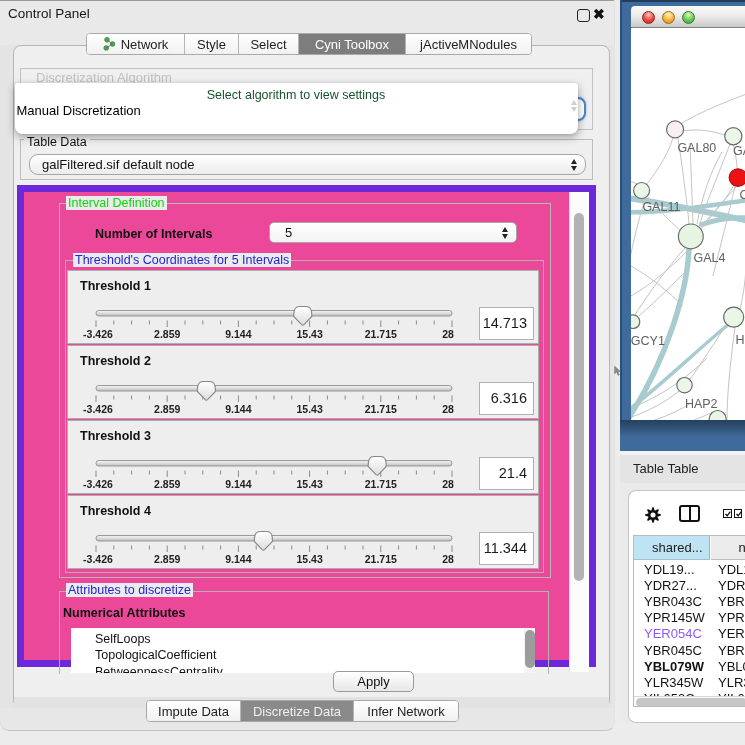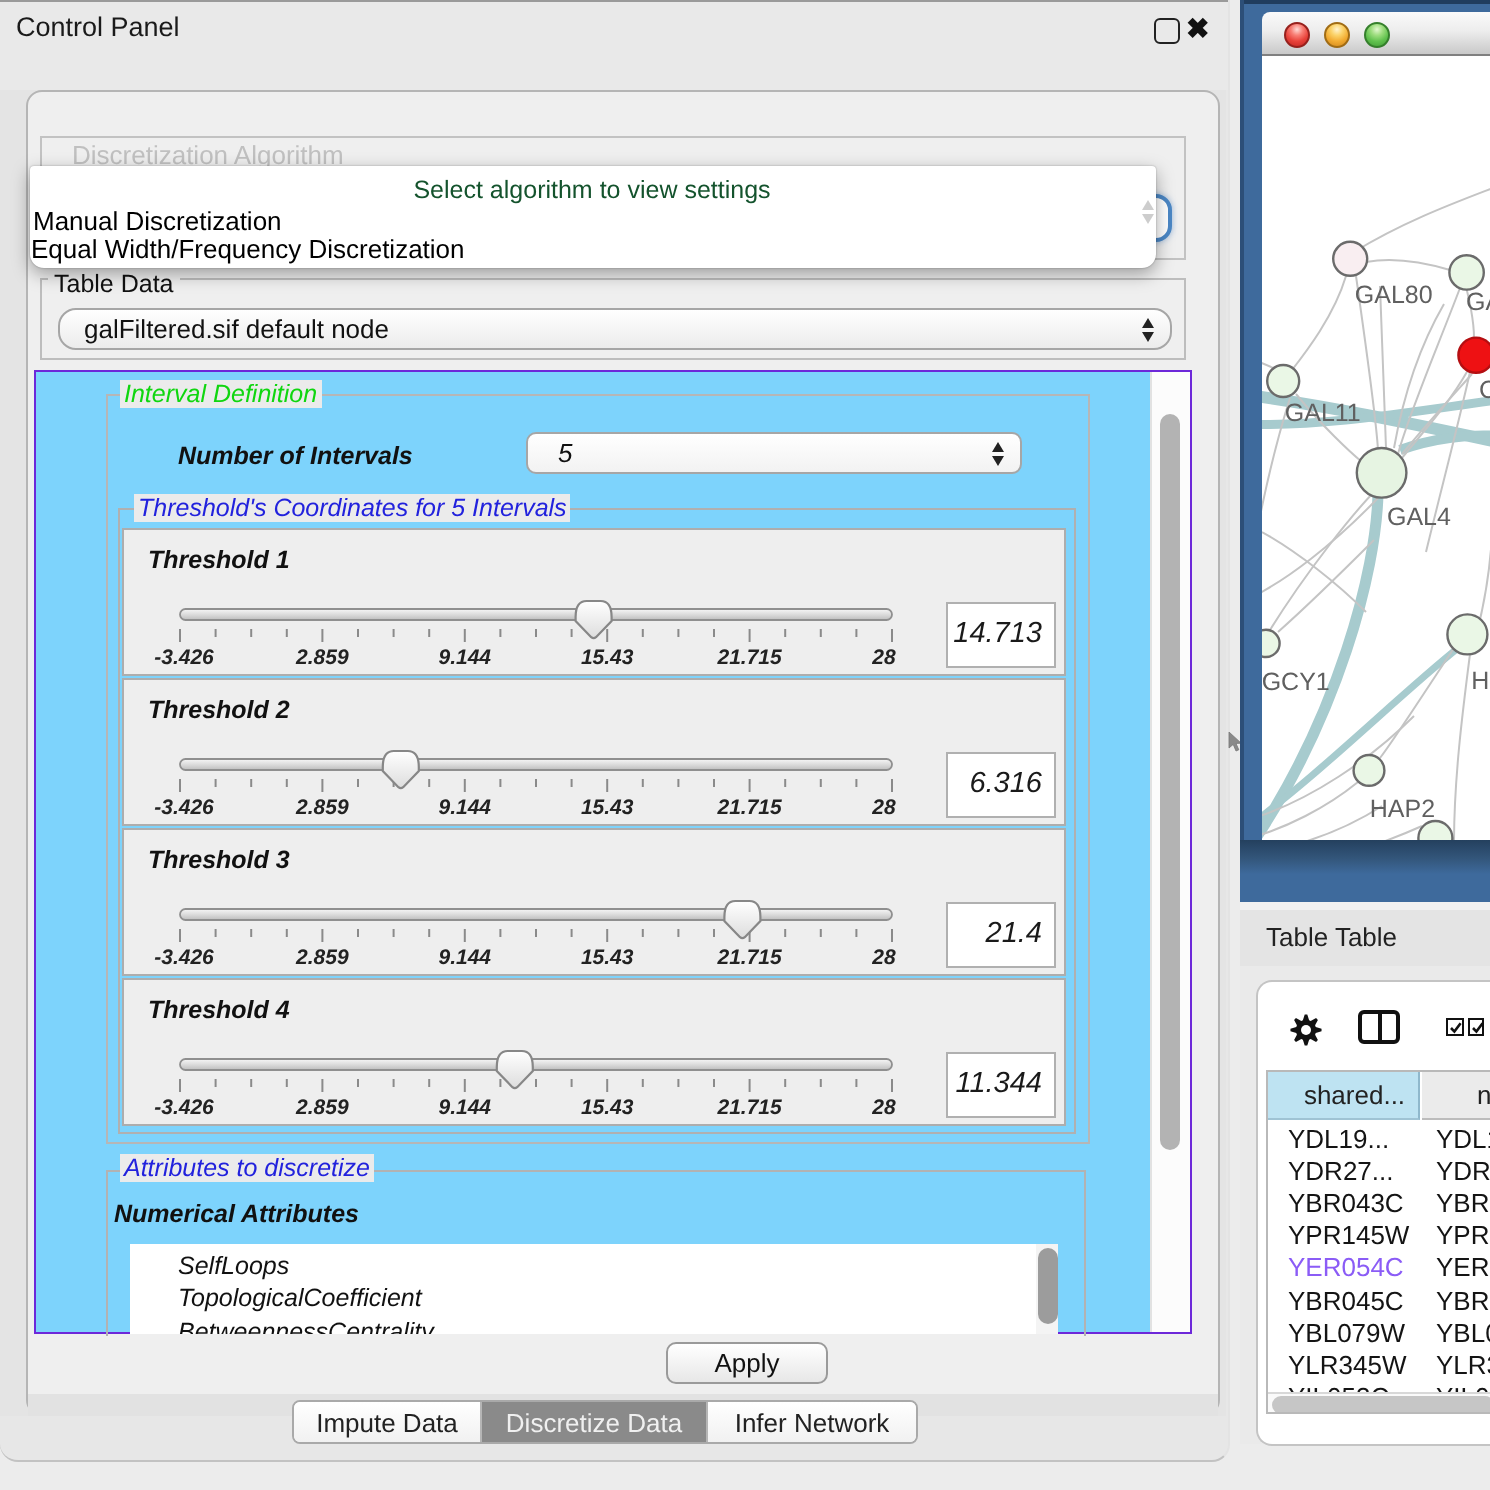--- a/index.html
+++ b/index.html
@@ -15,21 +15,21 @@
 .seg>div.sel{background:#7d7d7d;color:#fff;}
 #winhead{position:absolute;left:0;top:0;width:614px;height:45px;background:#e9e9e9;}
 #winmargin{position:absolute;left:0;top:45px;width:613px;height:663px;background:#e4e4e4;}
 #innerpanel{position:absolute;left:12.5px;top:45px;width:597px;height:663px;background:#efefef;border:1px solid #b5b5b5;border-radius:8px;box-sizing:border-box;}
 .combo{position:absolute;height:21px;border:1px solid #a6a6a6;border-radius:5px;background:linear-gradient(#ffffff,#ececec);box-sizing:border-box;font-size:13px;color:#111;}
 .combo .lbl{position:absolute;left:12px;top:2px;}
 .arrows{position:absolute;right:7px;top:4px;width:7px;height:12px;}
 .arrows:before{content:"";position:absolute;left:0;top:0;border-left:3.5px solid transparent;border-right:3.5px solid transparent;border-bottom:5px solid #222;}
 .arrows:after{content:"";position:absolute;left:0;bottom:0;border-left:3.5px solid transparent;border-right:3.5px solid transparent;border-top:5px solid #222;}
 #popup{position:absolute;left:14.5px;top:83px;width:563px;height:51px;background:#fff;border-radius:2px 2px 7px 7px;box-shadow:0 3px 9px rgba(0,0,0,0.35),0 0 1px rgba(0,0,0,0.3);z-index:40;}
-#scrollpane{position:absolute;left:17px;top:185px;width:579px;height:481.5px;border:1px solid #6d28d9;background:#7dd3fc;box-sizing:border-box;font-style:italic;}
+#scrollpane{position:absolute;left:17px;top:185px;width:579px;height:481.5px;border:7px solid #6d28d9;background:#ec4899;box-sizing:border-box;}
 .group{position:absolute;border:1px solid #b2b2b2;}
 .gtitle{position:absolute;font-size:12.5px;padding:0 2px;background:#ebebeb;}
 .titem{position:absolute;left:43px;width:472px;height:74px;border:1px solid #adadad;background:#eeeeee;box-sizing:border-box;}
 .titem .tt{position:absolute;left:12px;top:8px;font-size:12.5px;font-weight:bold;color:#111;}
 .vbox{position:absolute;left:411px;top:36px;width:55px;height:33px;background:#fff;border:1px solid #b0b0b0;box-sizing:border-box;font-size:14.5px;color:#1a1a1a;text-align:right;line-height:31px;padding-right:6px;}
 .btn{position:absolute;border:1px solid #9a9a9a;border-radius:5px;background:linear-gradient(#ffffff,#e7e7e7);font-size:13px;color:#111;text-align:center;box-sizing:border-box;}
 
 #netwin{position:absolute;left:620px;top:0;width:125px;height:451px;background:#3e6a9c;}
 #netcontent{position:absolute;left:11px;top:28px;width:114px;height:392px;background:#fff;overflow:hidden;}
 #nettitle{position:absolute;left:11px;top:6px;width:114px;height:22px;background:linear-gradient(#fafafa 0%,#ededed 45%,#c9c9c9 100%);border-bottom:1px solid #808080;border-radius:4px 0 0 0;box-sizing:border-box;}
@@ -43,38 +43,52 @@
 
 <div id="win">
   <div id="winhead"></div>
   <div id="winmargin"></div>
   <div id="innerpanel"></div>
   <div class="topline"></div>
   <div class="txt" style="left:8px;top:6px;font-size:13.5px;color:#1a1a1a;">Control Panel</div>
   <div class="abs" style="left:577px;top:9px;width:11px;height:11px;border:1.6px solid #222;border-radius:3px;"></div>
   <div class="txt" style="left:593px;top:6px;font-size:14px;font-weight:bold;color:#111;">✖</div>
 
+  <div class="seg" style="left:86px;top:33px;">
+    <div style="width:98px;">
+      <svg width="13" height="14" viewBox="0 0 13 14" style="margin-right:5px;">
+            <circle cx="4" cy="2.8" r="2.3" fill="#4caf50" stroke="#2e7d32" stroke-width="0.8"></circle>
+            <circle cx="3.2" cy="11" r="2.3" fill="#4caf50" stroke="#2e7d32" stroke-width="0.8"></circle>
+            <circle cx="9.5" cy="7" r="2.3" fill="#4caf50" stroke="#2e7d32" stroke-width="0.8"></circle>
+            <line x1="4" y1="3" x2="9.5" y2="7" stroke="#666" stroke-width="0.8"></line>
+            <line x1="3.2" y1="11" x2="9.5" y2="7" stroke="#666" stroke-width="0.8"></line>
+          </svg>
+      Network</div>
+    <div style="width:54px;">Style</div>
+    <div style="width:60px;">Select</div>
+    <div class="sel" style="width:107px;">Cyni Toolbox</div>
+    <div style="width:125px;">jActiveMNodules</div>
+  </div>
 
   <div class="abs" style="left:20px;top:68px;width:572.5px;height:62px;border:1px solid #c2c2c2;box-sizing:border-box;"></div>
   <div class="txt" style="left:33px;top:70px;font-size:13px;color:#c0c0c0;background:#efefef;padding:0 3px;">Discretization Algorithm</div>
 
   <div class="abs" style="left:560px;top:97px;width:26px;height:24px;border-radius:8px;background:#fff;border:2.5px solid #4b87c5;box-shadow:0 0 3px rgba(90,140,200,0.6);box-sizing:border-box;"></div>
   <div class="arrows" style="left:571px;top:100px;opacity:0.22;z-index:45;"></div>
 
   <div class="abs" style="left:20px;top:139px;width:572.5px;height:41px;border:1px solid #bdbdbd;box-sizing:border-box;"></div>
   <div class="txt" style="left:24px;top:134.5px;font-size:12.5px;color:#111;background:#efefef;padding:0 3px;">Table Data</div>
   <div class="combo" style="left:29px;top:153.5px;width:557px;border-radius:9px;">
     <div class="lbl">galFiltered.sif default node</div>
     <div class="arrows"></div>
   </div>
 
   <div id="popup">
     <div class="txt" style="left:0;top:4.5px;width:563px;text-align:center;font-size:12.5px;color:#14532d;">Select algorithm to view settings</div>
     <div class="txt" style="left:2px;top:19.5px;font-size:13px;font-weight:normal;color:#000;">Manual Discretization</div>
-    <div class="txt" style="left:1px;top:33.5px;font-size:13px;color:#000;">Equal Width/Frequency Discretization</div>
   </div>
 
   <div id="scrollpane">
 
     <div class="group" style="left:35px;top:11px;width:490px;height:373px;border-color:#b6b6b6;">
       <div class="gtitle" style="left:6px;top:-8px;color:#0fd60f;">Interval Definition</div>
       <div class="txt" style="left:35px;top:23px;font-size:12.5px;font-weight:bold;color:#111;">Number of Intervals</div>
       <div class="combo" style="left:209px;top:18px;width:248px;background:linear-gradient(#ffffff,#f2f2f2);">
         <div class="lbl" style="left:15px;">5</div>
         <div class="arrows"></div>
@@ -278,21 +292,21 @@
   <div style="position:absolute;left:10px;top:42.1px;font-size:13px;color:#141414;white-space:nowrap;">YDR27...</div>
   <div style="position:absolute;left:84px;top:42.1px;font-size:13px;color:#141414;white-space:nowrap;">YDR2</div>
   <div style="position:absolute;left:10px;top:58.2px;font-size:13px;color:#141414;white-space:nowrap;">YBR043C</div>
   <div style="position:absolute;left:84px;top:58.2px;font-size:13px;color:#141414;white-space:nowrap;">YBR0</div>
   <div style="position:absolute;left:10px;top:74.3px;font-size:13px;color:#141414;white-space:nowrap;">YPR145W</div>
   <div style="position:absolute;left:84px;top:74.3px;font-size:13px;color:#141414;white-space:nowrap;">YPR1</div>
   <div style="position:absolute;left:10px;top:90.4px;font-size:13px;color:#8b5cf6;white-space:nowrap;">YER054C</div>
   <div style="position:absolute;left:84px;top:90.4px;font-size:13px;color:#141414;white-space:nowrap;">YER0</div>
   <div style="position:absolute;left:10px;top:106.5px;font-size:13px;color:#141414;white-space:nowrap;">YBR045C</div>
   <div style="position:absolute;left:84px;top:106.5px;font-size:13px;color:#141414;white-space:nowrap;">YBR0</div>
-  <div style="position:absolute;left:10px;top:122.6px;font-size:13px;color:#141414;white-space:nowrap;">YBL079W</div>
+  <div style="position:absolute;left:10px;top:122.6px;font-size:13px;color:#141414;white-space:nowrap;font-weight:bold;">YBL079W</div>
   <div style="position:absolute;left:84px;top:122.6px;font-size:13px;color:#141414;white-space:nowrap;">YBL0</div>
   <div style="position:absolute;left:10px;top:138.7px;font-size:13px;color:#141414;white-space:nowrap;">YLR345W</div>
   <div style="position:absolute;left:84px;top:138.7px;font-size:13px;color:#141414;white-space:nowrap;">YLR3</div>
   <div style="position:absolute;left:10px;top:154.8px;font-size:13px;color:#141414;white-space:nowrap;">YIL053C</div>
   <div style="position:absolute;left:84px;top:154.8px;font-size:13px;color:#141414;white-space:nowrap;">YIL0</div>
   <div style="position:absolute;left:0;top:160px;width:113px;height:12px;background:#fafafa;border-top:1px solid #d8d8d8;"></div>
   <div style="position:absolute;left:2px;top:162px;width:111px;height:8.5px;background:#c6c6c6;border-radius:4.5px;"></div>
   </div>
   </div>
 

